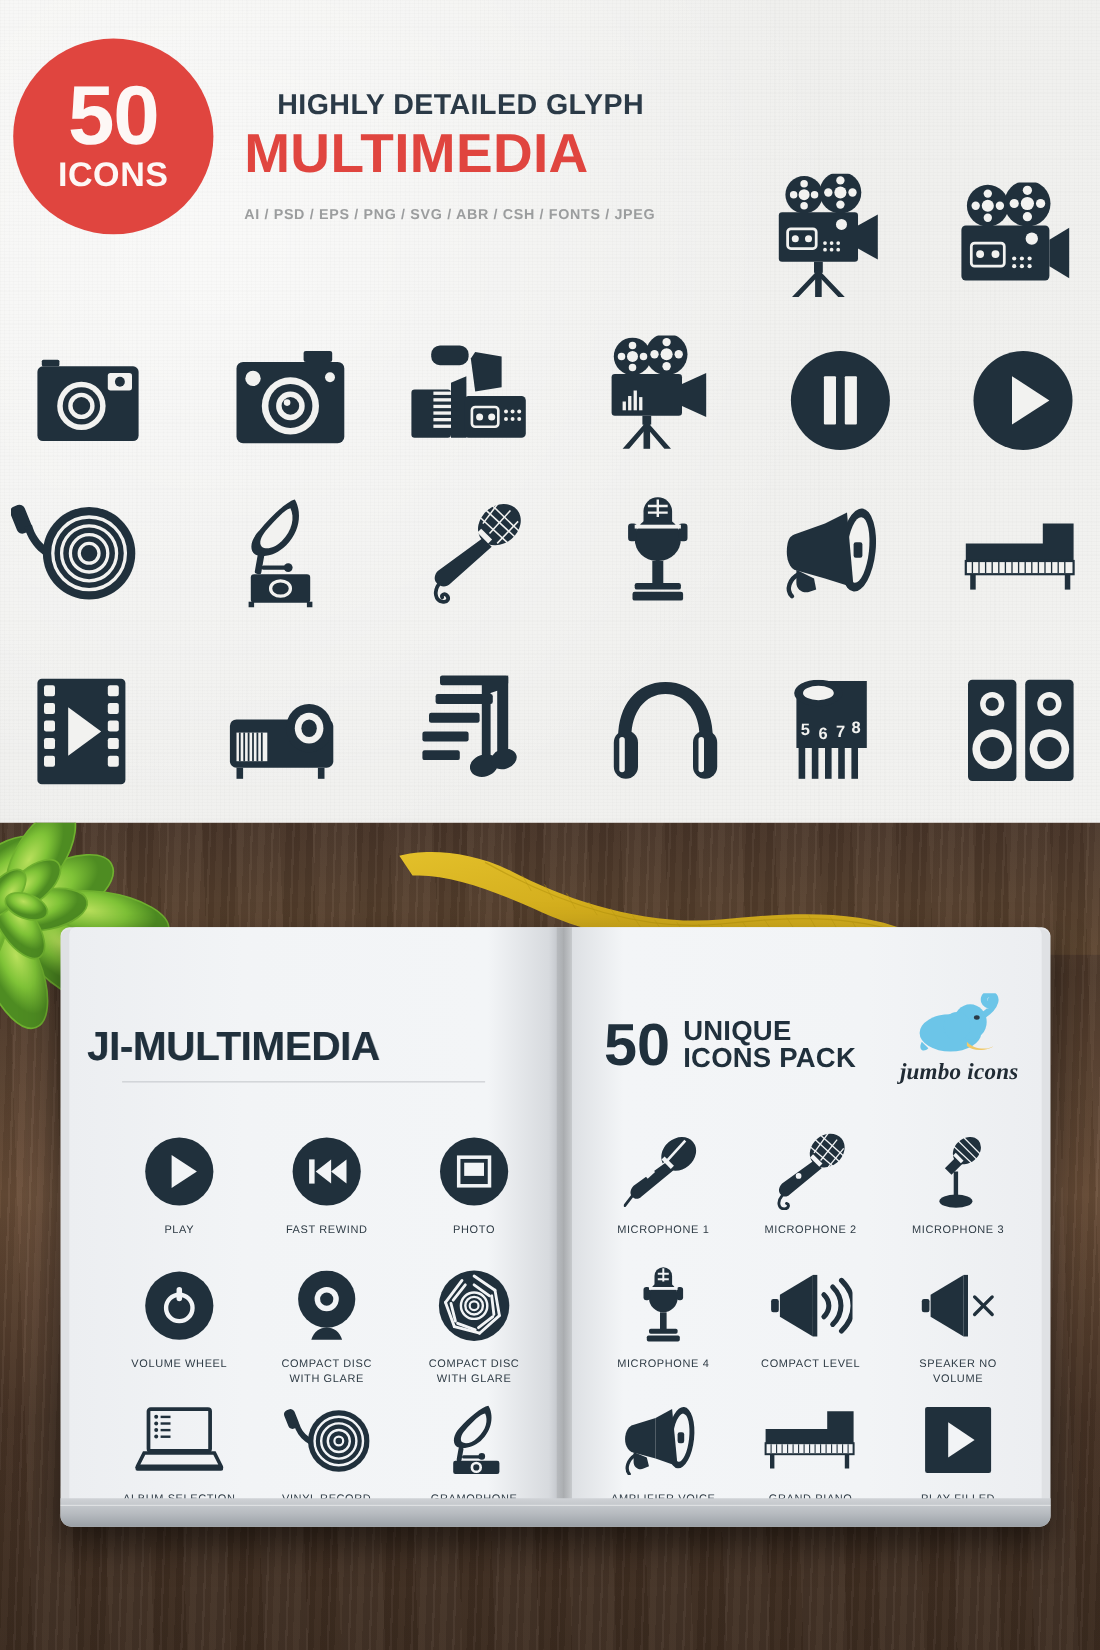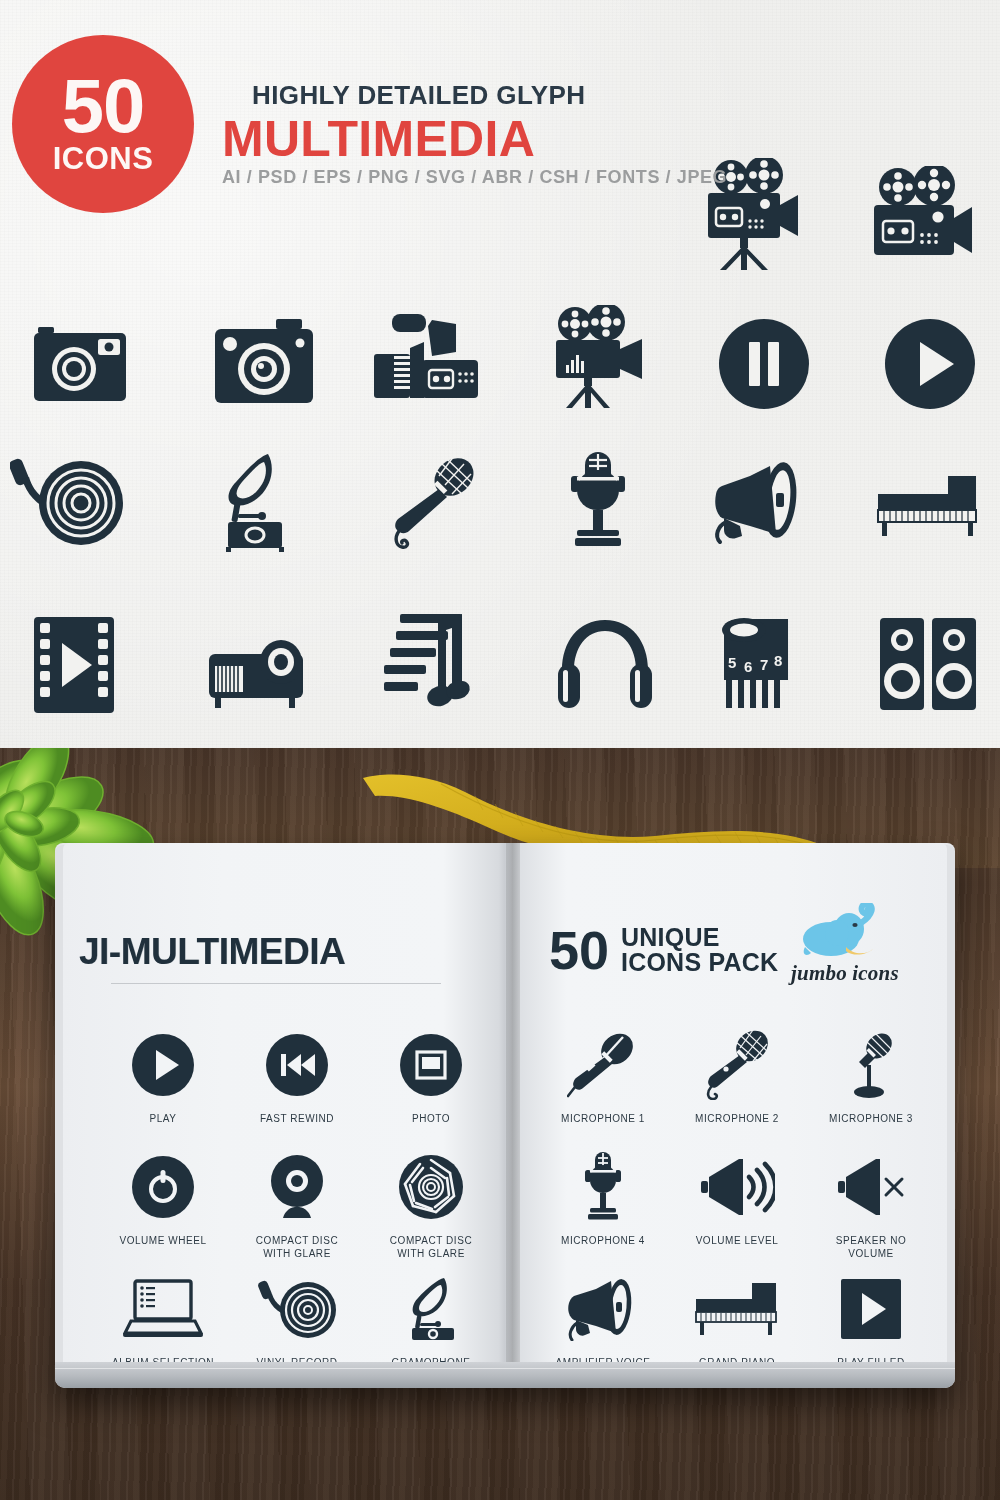--- a/index.html
+++ b/index.html
@@ -74,25 +74,25 @@
   }
   .h-title {
     font-size: 50px;
     font-weight: 800;
     color: #e0453f;
     letter-spacing: 0.3px;
     line-height: 1.06;
     margin-top: 2px;
   }
   .h-formats {
-    font-size: 18px;
+    font-size: 13px;
     font-weight: 700;
     color: #9b9d9e;
     letter-spacing: 0.6px;
-    margin-top: 1px;
+    margin-top: 21px;
   }
 
   .icon-grid-top { position: absolute; inset: 0; z-index: 2; }
   .gi { position: absolute; }
   .gi svg { display: block; }
 
   
   .bottom-section {
     position: absolute;
     top: 748px; left: 0;
@@ -176,21 +176,21 @@
   .left-rule {
     position: absolute; left: 40px; top: 140px; width: 330px; height: 1px;
     background: #c6c9cd;
   }
 
   .right-head { position: absolute; left: 30px; top: 80px; display: flex; align-items: center; gap: 12px; }
   .rh-50 { font-size: 54px; font-weight: 800; color: #20303c; line-height: 1; }
   .rh-lines { line-height: 1.02; }
   .rh-l1, .rh-l2 { font-size: 25px; font-weight: 800; color: #20303c; letter-spacing: 0.2px; }
 
-  .jumbo-logo { position: absolute; right: 34px; top: 60px; width: 130px; }
+  .jumbo-logo { position: absolute; right: 18px; top: 60px; width: 130px; text-align: center; }
   .jumbo-name {
     font-size: 21px; font-weight: 700; font-style: italic;
     color: #202b34; margin-top: -4px; letter-spacing: 0.2px;
     font-family: "Liberation Serif", serif;
   }
 
   
   .cell { position: absolute; width: 140px; text-align: center; }
   .cell .art { height: 88px; display: flex; align-items: center; justify-content: center; }
   .cell .lbl {
@@ -965,21 +965,21 @@
                   <path d="M10 20 L40 2 L40 58 L10 40 Z"></path>
                   <rect x="40" y="2" width="4" height="56"></rect>
                   <g fill="none" stroke="#20303c" stroke-width="4.6" stroke-linecap="round">
                     <path d="M50 20 C56 26, 56 34, 50 40"></path>
                     <path d="M58 13 C68 23, 68 37, 58 47"></path>
                     <path d="M66 7  C80 21, 80 39, 66 53"></path>
                   </g>
                 </g>
               </svg>
             </div>
-            <div class="lbl">VOLUME LEVEL</div>
+            <div class="lbl">COMPACT LEVEL</div>
           </div>
 
           <div class="cell" style="left:282px; top:300px;">
             <div class="art">
               <svg width="70" height="60" viewBox="0 0 70 60">
                 <g class="nav-dark">
                   <rect x="2" y="24" width="7" height="12" rx="2"></rect>
                   <path d="M10 20 L40 2 L40 58 L10 40 Z"></path>
                   <rect x="40" y="2" width="4" height="56"></rect>
                   <g stroke="#20303c" stroke-width="3" stroke-linecap="round">

